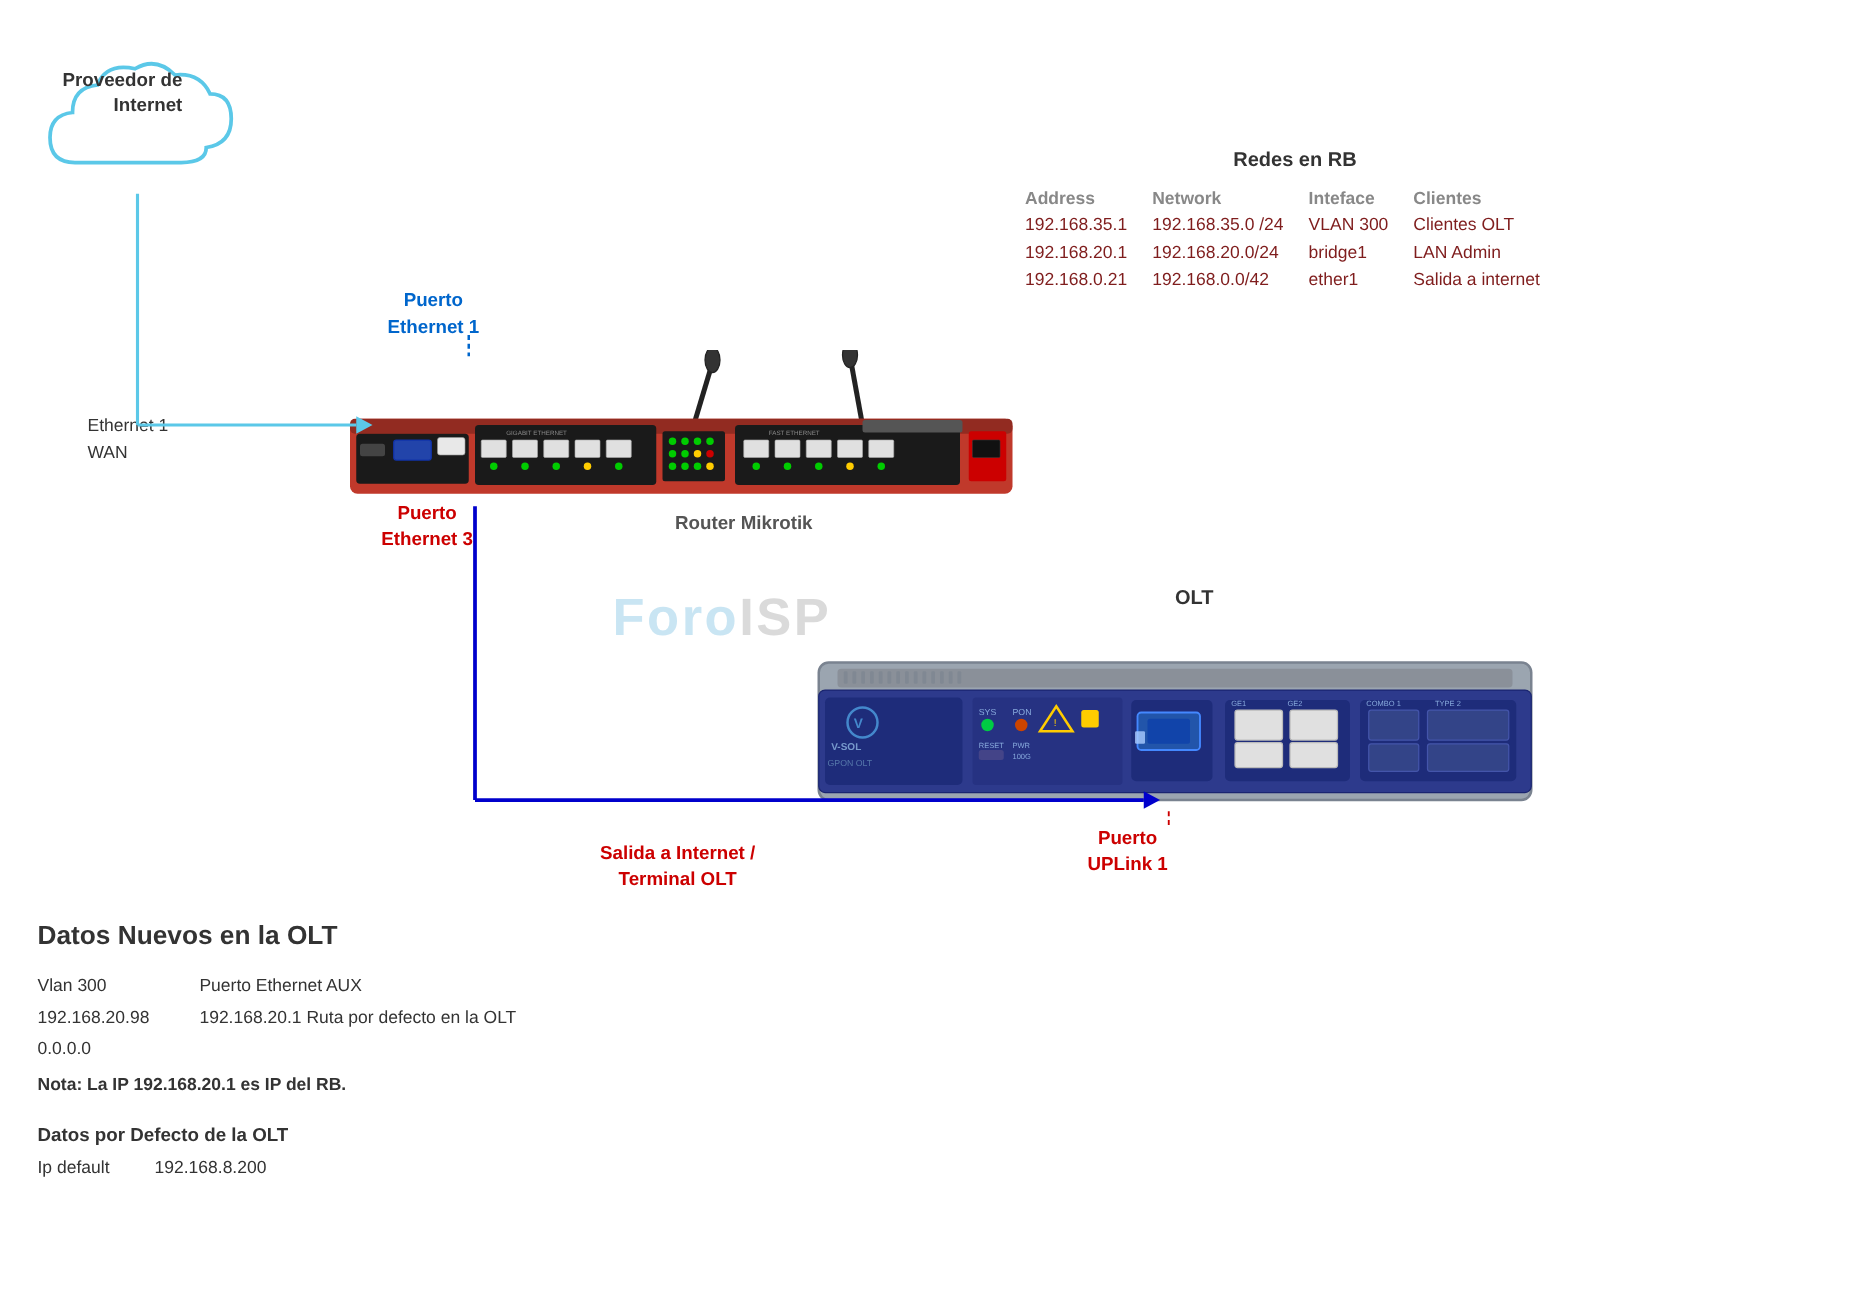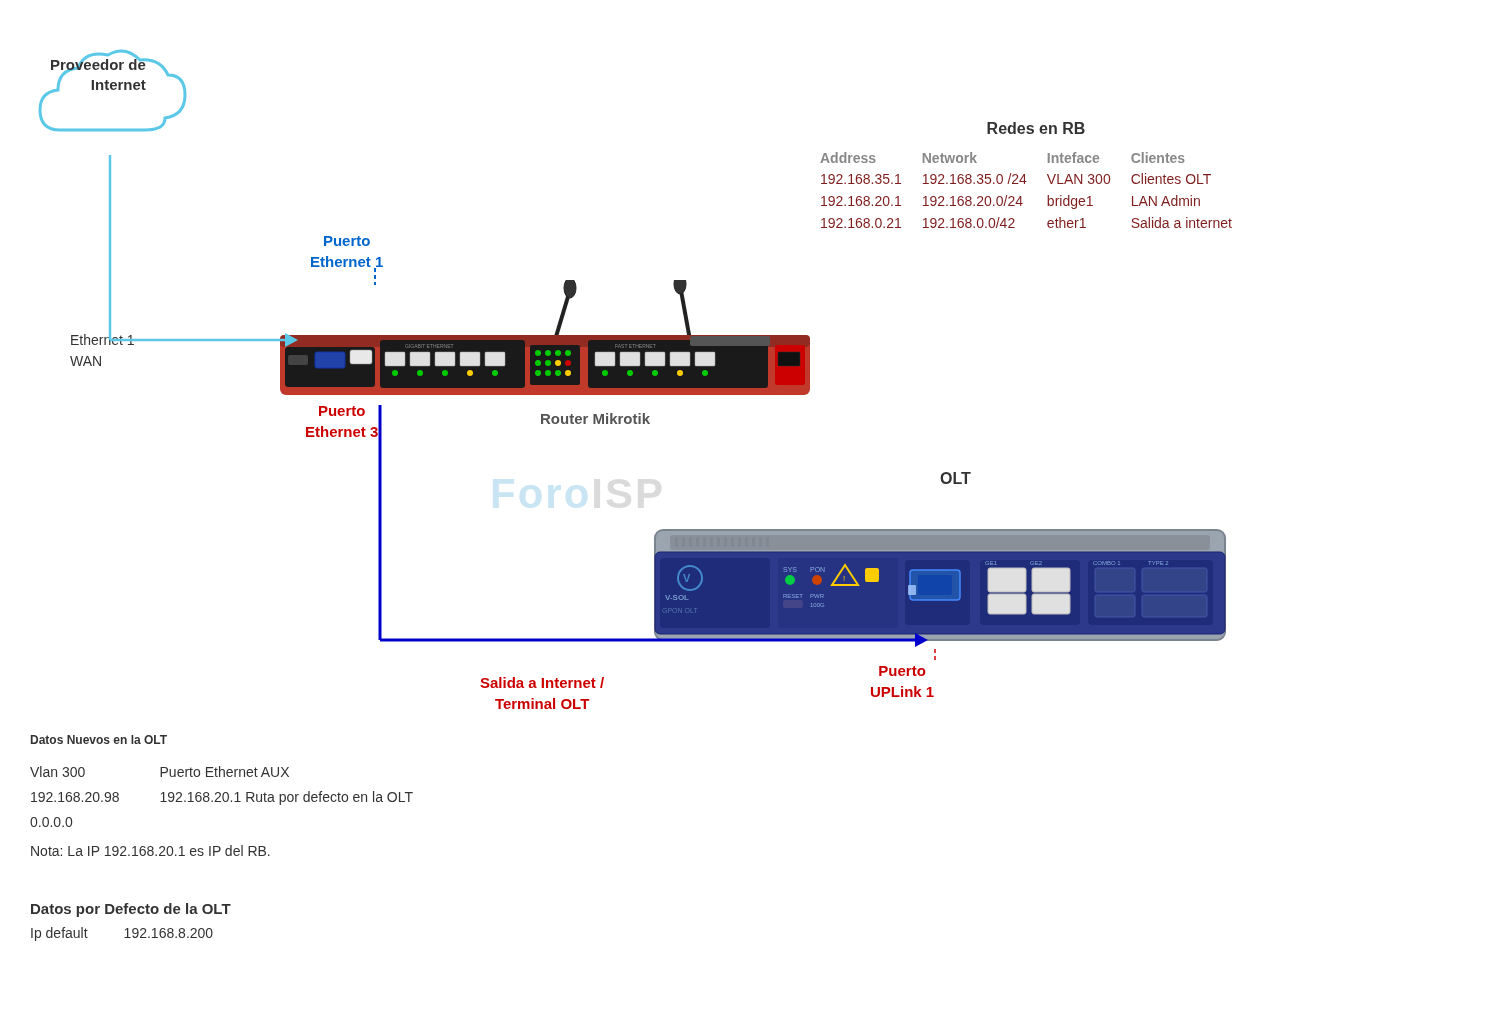--- a/index.html
+++ b/index.html
@@ -176,21 +176,21 @@
     
     .datos-nuevos {
       position: absolute;
       top: 730px;
       left: 30px;
       font-size: 14px;
       color: #333;
       line-height: 1.8;
     }
     .datos-nuevos-title {
-      font-size: 12px;
+      font-size: 21px;
       font-weight: bold;
       margin-bottom: 8px;
     }
 
     .datos-defecto {
       position: absolute;
       top: 900px;
       left: 30px;
       font-size: 14px;
       color: #333;
@@ -451,21 +451,21 @@
     <div>
       <div>Vlan 300</div>
       <div>192.168.20.98</div>
       <div>0.0.0.0</div>
     </div>
     <div>
       <div>Puerto Ethernet AUX</div>
       <div>192.168.20.1    Ruta  por defecto en la OLT</div>
     </div>
   </div>
-  <div style="margin-top: 4px; font-weight: normal;">Nota: La IP 192.168.20.1 es IP del RB.</div>
+  <div style="margin-top: 4px; font-weight: bold;">Nota: La IP 192.168.20.1 es IP del RB.</div>
 </div>
 
 <div class="datos-defecto">
   <div class="datos-defecto-title">Datos por Defecto de la OLT</div>
   <div style="display: flex; gap: 36px;">
     <span>Ip default</span>
     <span>192.168.8.200</span>
   </div>
 </div>
 

